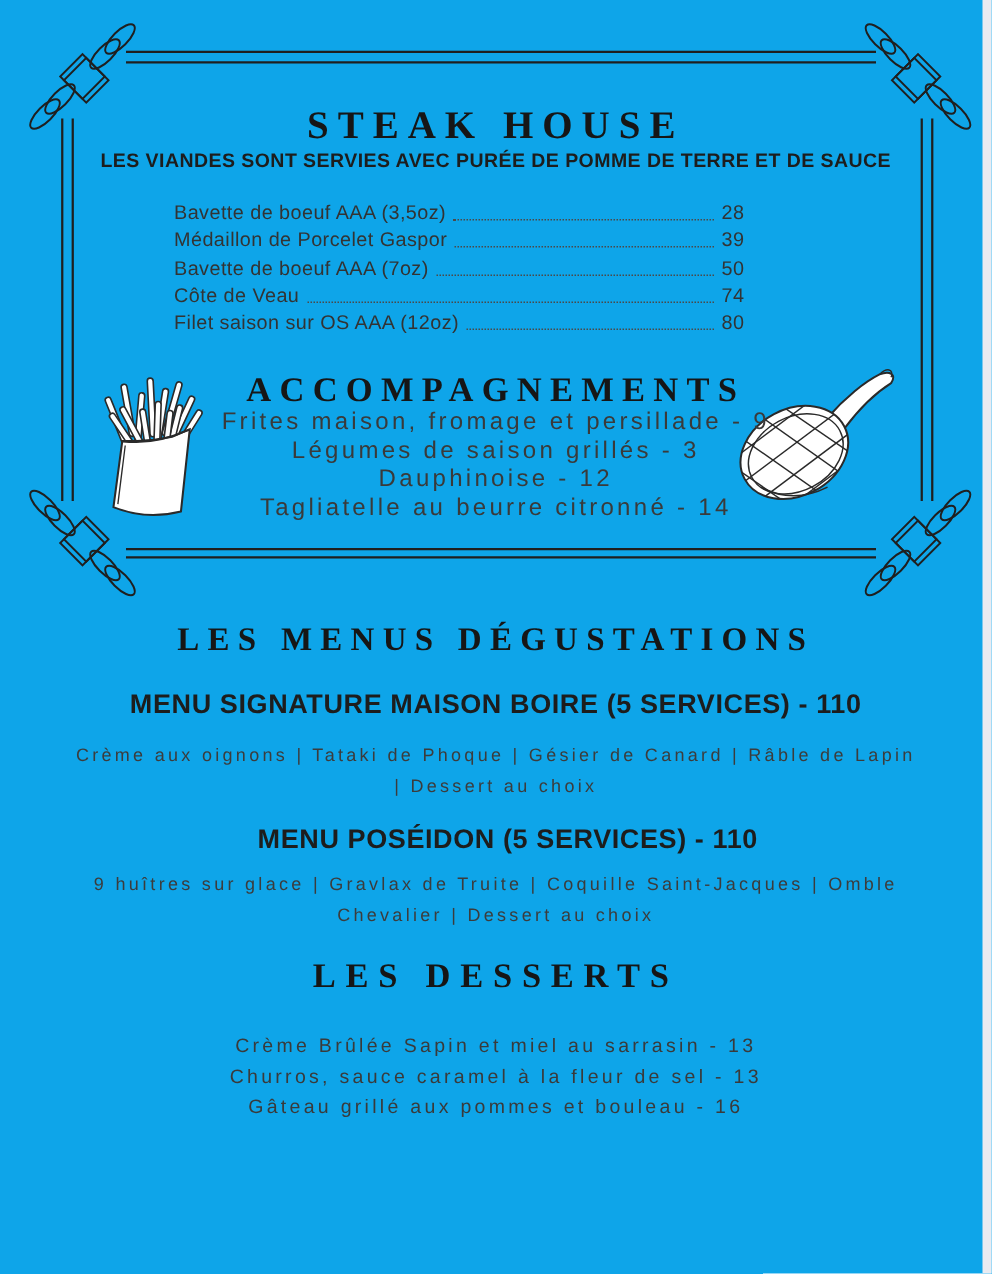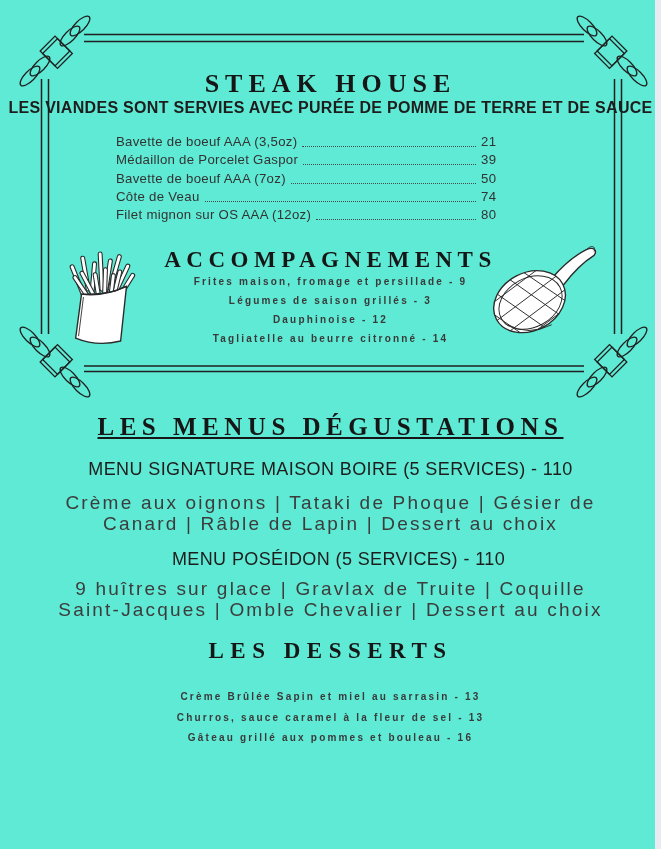--- a/index.html
+++ b/index.html
@@ -1,57 +1,57 @@
 <!DOCTYPE html>
 <html><head>
 <meta charset="utf-8">
 <style>
   html,body{margin:0;padding:0;background:#ffffff;}
   .menu-page{
     position:relative;
     width:661px;height:849px;
-    background:#5eead4;
+    background:#0ea5e9;
     font-family:"Liberation Sans",sans-serif;
     color:#2b2b2b;
     overflow:hidden;
   }
   .abs{position:absolute;left:0;right:0;text-align:center;margin:0;}
   
   .serif-title{
     font-family:"Liberation Serif",serif;
     font-weight:700;color:#161616;
     white-space:nowrap;
   }
   .page-title{top:69px;font-size:26px;letter-spacing:6px;}
   .accomp-title{top:247px;font-size:23px;letter-spacing:5.5px;}
-  .deg-title{top:413px;font-size:25px;letter-spacing:5.5px;text-decoration:underline;}
+  .deg-title{top:413px;font-size:22px;letter-spacing:5.5px;}
   .desserts-title{top:638px;font-size:23px;letter-spacing:6.5px;}
   
   .subtitle{
-    top:99px;font-size:16px;font-weight:700;color:#1d1d1d;
+    top:99px;font-size:13px;font-weight:700;color:#1d1d1d;
     letter-spacing:0.3px;white-space:nowrap;
   }
   
   .item-list{position:absolute;top:132px;left:116px;width:389px;}
   .mi{display:flex;align-items:flex-end;height:18.2px;font-size:13.2px;color:#333;letter-spacing:0.3px;}
   .mi-name{white-space:nowrap;line-height:16px;}
   .mi-dots{flex:1;border-bottom:1.7px dotted #4a4a4a;margin:0 5px 3px 5px;min-width:12px;}
   .mi-price{width:24px;text-align:left;line-height:16px;}
   
-  .accomp-list{top:272px;font-size:10px;color:#3a3a3a;letter-spacing:2.2px;line-height:19px;font-weight:bold;}
+  .accomp-list{top:272px;font-size:16px;color:#3a3a3a;letter-spacing:2.2px;line-height:19px;}
   
-  .menu-name{font-weight:400;color:#1d1d1d;font-size:18px;letter-spacing:0.4px;white-space:nowrap;}
+  .menu-name{font-weight:700;color:#1d1d1d;font-size:18px;letter-spacing:0.4px;white-space:nowrap;}
   .menu1-name{top:459px;}
   .menu2-name{top:549px;padding-left:16px;}
-  .menu-desc{font-size:19px;color:#3c3c3c;letter-spacing:2.2px;line-height:20.5px;}
+  .menu-desc{font-size:12px;color:#3c3c3c;letter-spacing:2.2px;line-height:20.5px;}
   .menu1-desc{top:493px;}
   .menu2-desc{top:579px;}
   .menu-desc .inner{display:inline-block;max-width:560px;}
   
-  .dessert-list{top:687px;font-size:10px;color:#3a3a3a;letter-spacing:2.2px;line-height:20.5px;font-weight:bold;}
+  .dessert-list{top:687px;font-size:13px;color:#3a3a3a;letter-spacing:2.2px;line-height:20.5px;}
   
   .frame-svg{position:absolute;top:0;left:0;}
   .fries-svg{position:absolute;left:60px;top:246px;}
   .steak-svg{position:absolute;left:486px;top:240px;}
   
   .edge-strip{position:absolute;top:0;right:0;width:6px;height:849px;background:#e9ebf1;}
 </style>
 </head>
 <body>
 
@@ -133,39 +133,39 @@
     </g>
   </svg>
 
   <h1 class="abs serif-title page-title">STEAK HOUSE</h1>
   <p class="abs subtitle">LES VIANDES SONT SERVIES AVEC PURÉE DE POMME DE TERRE ET DE SAUCE</p>
 
   <div class="item-list">
     <div class="mi">
       <span class="mi-name">Bavette de boeuf AAA (3,5oz)</span>
       <span class="mi-dots"></span>
-      <span class="mi-price">21</span>
+      <span class="mi-price">28</span>
     </div>
     <div class="mi">
       <span class="mi-name">Médaillon de Porcelet Gaspor</span>
       <span class="mi-dots"></span>
       <span class="mi-price">39</span>
     </div>
     <div class="mi">
       <span class="mi-name">Bavette de boeuf AAA (7oz)</span>
       <span class="mi-dots"></span>
       <span class="mi-price">50</span>
     </div>
     <div class="mi">
       <span class="mi-name">Côte de Veau</span>
       <span class="mi-dots"></span>
       <span class="mi-price">74</span>
     </div>
     <div class="mi">
-      <span class="mi-name">Filet mignon sur OS AAA (12oz)</span>
+      <span class="mi-name">Filet saison sur OS AAA (12oz)</span>
       <span class="mi-dots"></span>
       <span class="mi-price">80</span>
     </div>
   </div>
 
   <h2 class="abs serif-title accomp-title">ACCOMPAGNEMENTS</h2>
   <div class="abs accomp-list">
     <div>Frites maison, fromage et persillade - 9</div>
     <div>Légumes de saison grillés - 3</div>
     <div>Dauphinoise - 12</div>

